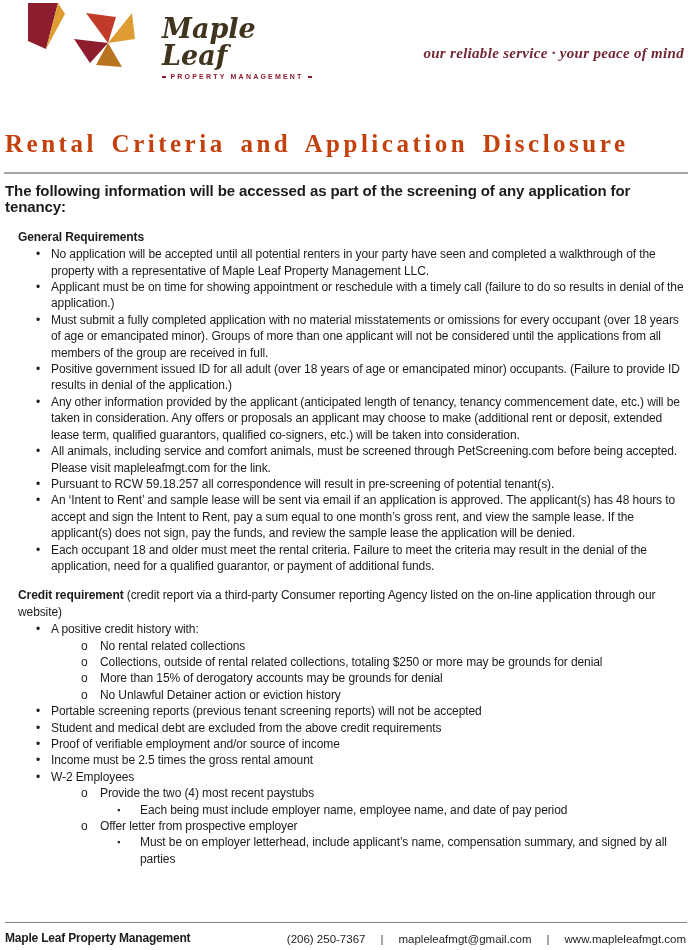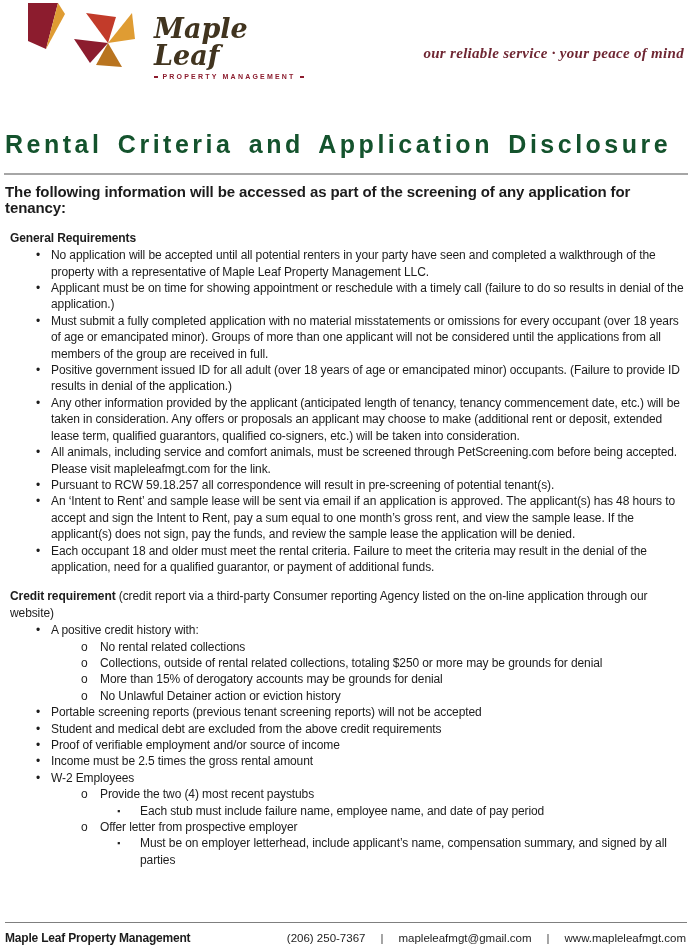--- a/index.html
+++ b/index.html
@@ -9,21 +9,21 @@
     background: #ffffff;
     font-family: "Liberation Sans", sans-serif;
     color: #1c1c1c;
     position: relative;
     overflow: hidden;
   }
 
   
   .header { display: flex; align-items: flex-start; padding: 3px 8px 0 28px; height: 82px; }
   .emblem { flex: 0 0 auto; }
-  .brand { margin-left: 8px; padding-top: 12px; width: 150px; }
+  .brand { margin-left: 16px; padding-top: 12px; width: 150px; }
   .brand-script {
     font-family: "DejaVu Serif", serif;
     font-style: italic; font-weight: bold;
     font-size: 27px; line-height: 1;
     color: #41341f;
   }
   .brand-sub { display: flex; align-items: center; gap: 4px; margin-top: 4px; }
   .brand-sub .line { flex: 1; height: 2px; background: #8c1c2e; }
   .brand-sub .txt {
     font-size: 7px; font-weight: bold; letter-spacing: 2.2px;
@@ -32,52 +32,53 @@
   .tagline {
     margin-left: auto; align-self: flex-end; padding-bottom: 20px;
     font-family: Liberation Serif, serif; font-style: italic; font-weight: 600;
     font-size: 15px; color: #6f2733; letter-spacing: 0.3px; white-space: nowrap;
   }
 
   
   .title {
     margin: 48px 6px 9px 5px;
     font-size: 25px; font-weight: bold;
-    color: #14532d;
+    color: #c2410c;
     letter-spacing: 3.5px; word-spacing: 5px;
     white-space: nowrap;
+    font-family: Liberation Serif, serif;
   }
   .divider { height: 2px; background: #a6a6a6; margin: 14px 4px 0 4px; }
 
   
   .intro {
     margin: 9px 6px 0 5px;
     font-weight: bold; font-size: 15px; line-height: 16.4px; letter-spacing: -0.1px;
   }
   .section-heading {
-    margin: 13px 6px 1px 10px;
+    margin: 13px 6px 1px 18px;
     font-size: 12px; line-height: 16.4px; letter-spacing: -0.1px;
   }
   .section-heading .bold { font-weight: bold; }
   .li {
     display: flex;
     font-size: 12px; line-height: 16.4px; letter-spacing: -0.1px;
     padding-right: 8px;
   }
   .marker { flex: 0 0 auto; }
   .li-text { flex: 1; }
   .level1 { padding-left: 36px; }  .level1 .marker { width: 15px; }
   .level2 { padding-left: 81px; }  .level2 .marker { width: 19px; }
   .level3 { padding-left: 117px; } .level3 .marker { width: 23px; font-size: 9px; }
 
   
   .footer-divider { position: absolute; left: 5px; right: 5px; bottom: 27px; height: 1px; background: #7f7f7f; }
   .footer {
     position: absolute; left: 5px; right: 6px; bottom: 5px;
-    display: flex; align-items: center; font-size: 12px;
+    display: flex; align-items: flex-end; font-size: 12px;
   }
   .footer-company { font-weight: bold; letter-spacing: -0.2px; }
   .footer-right { margin-left: auto; font-size: 11.5px; display: flex; gap: 15px; white-space: nowrap; }
   .footer-sep { color: #444; }
 </style>
 </head>
 <body>
 
 <div class="header">
   <svg class="emblem" width="118" height="74" viewBox="0 0 118 74" aria-hidden="true">
@@ -184,21 +185,21 @@
     <div class="li level1">
       <span class="marker">•</span>
       <span class="li-text">W-2 Employees</span>
     </div>
     <div class="li level2">
       <span class="marker">o</span>
       <span class="li-text">Provide the two (4) most recent paystubs</span>
     </div>
     <div class="li level3">
       <span class="marker">▪</span>
-      <span class="li-text">Each stub must include failure name, employee name, and date of pay period</span>
+      <span class="li-text">Each being must include employer name, employee name, and date of pay period</span>
     </div>
     <div class="li level2">
       <span class="marker">o</span>
       <span class="li-text">Offer letter from prospective employer</span>
     </div>
     <div class="li level3">
       <span class="marker">▪</span>
       <span class="li-text">Must be on employer letterhead, include applicant’s name, compensation summary, and signed by all parties</span>
     </div>
   </div>

